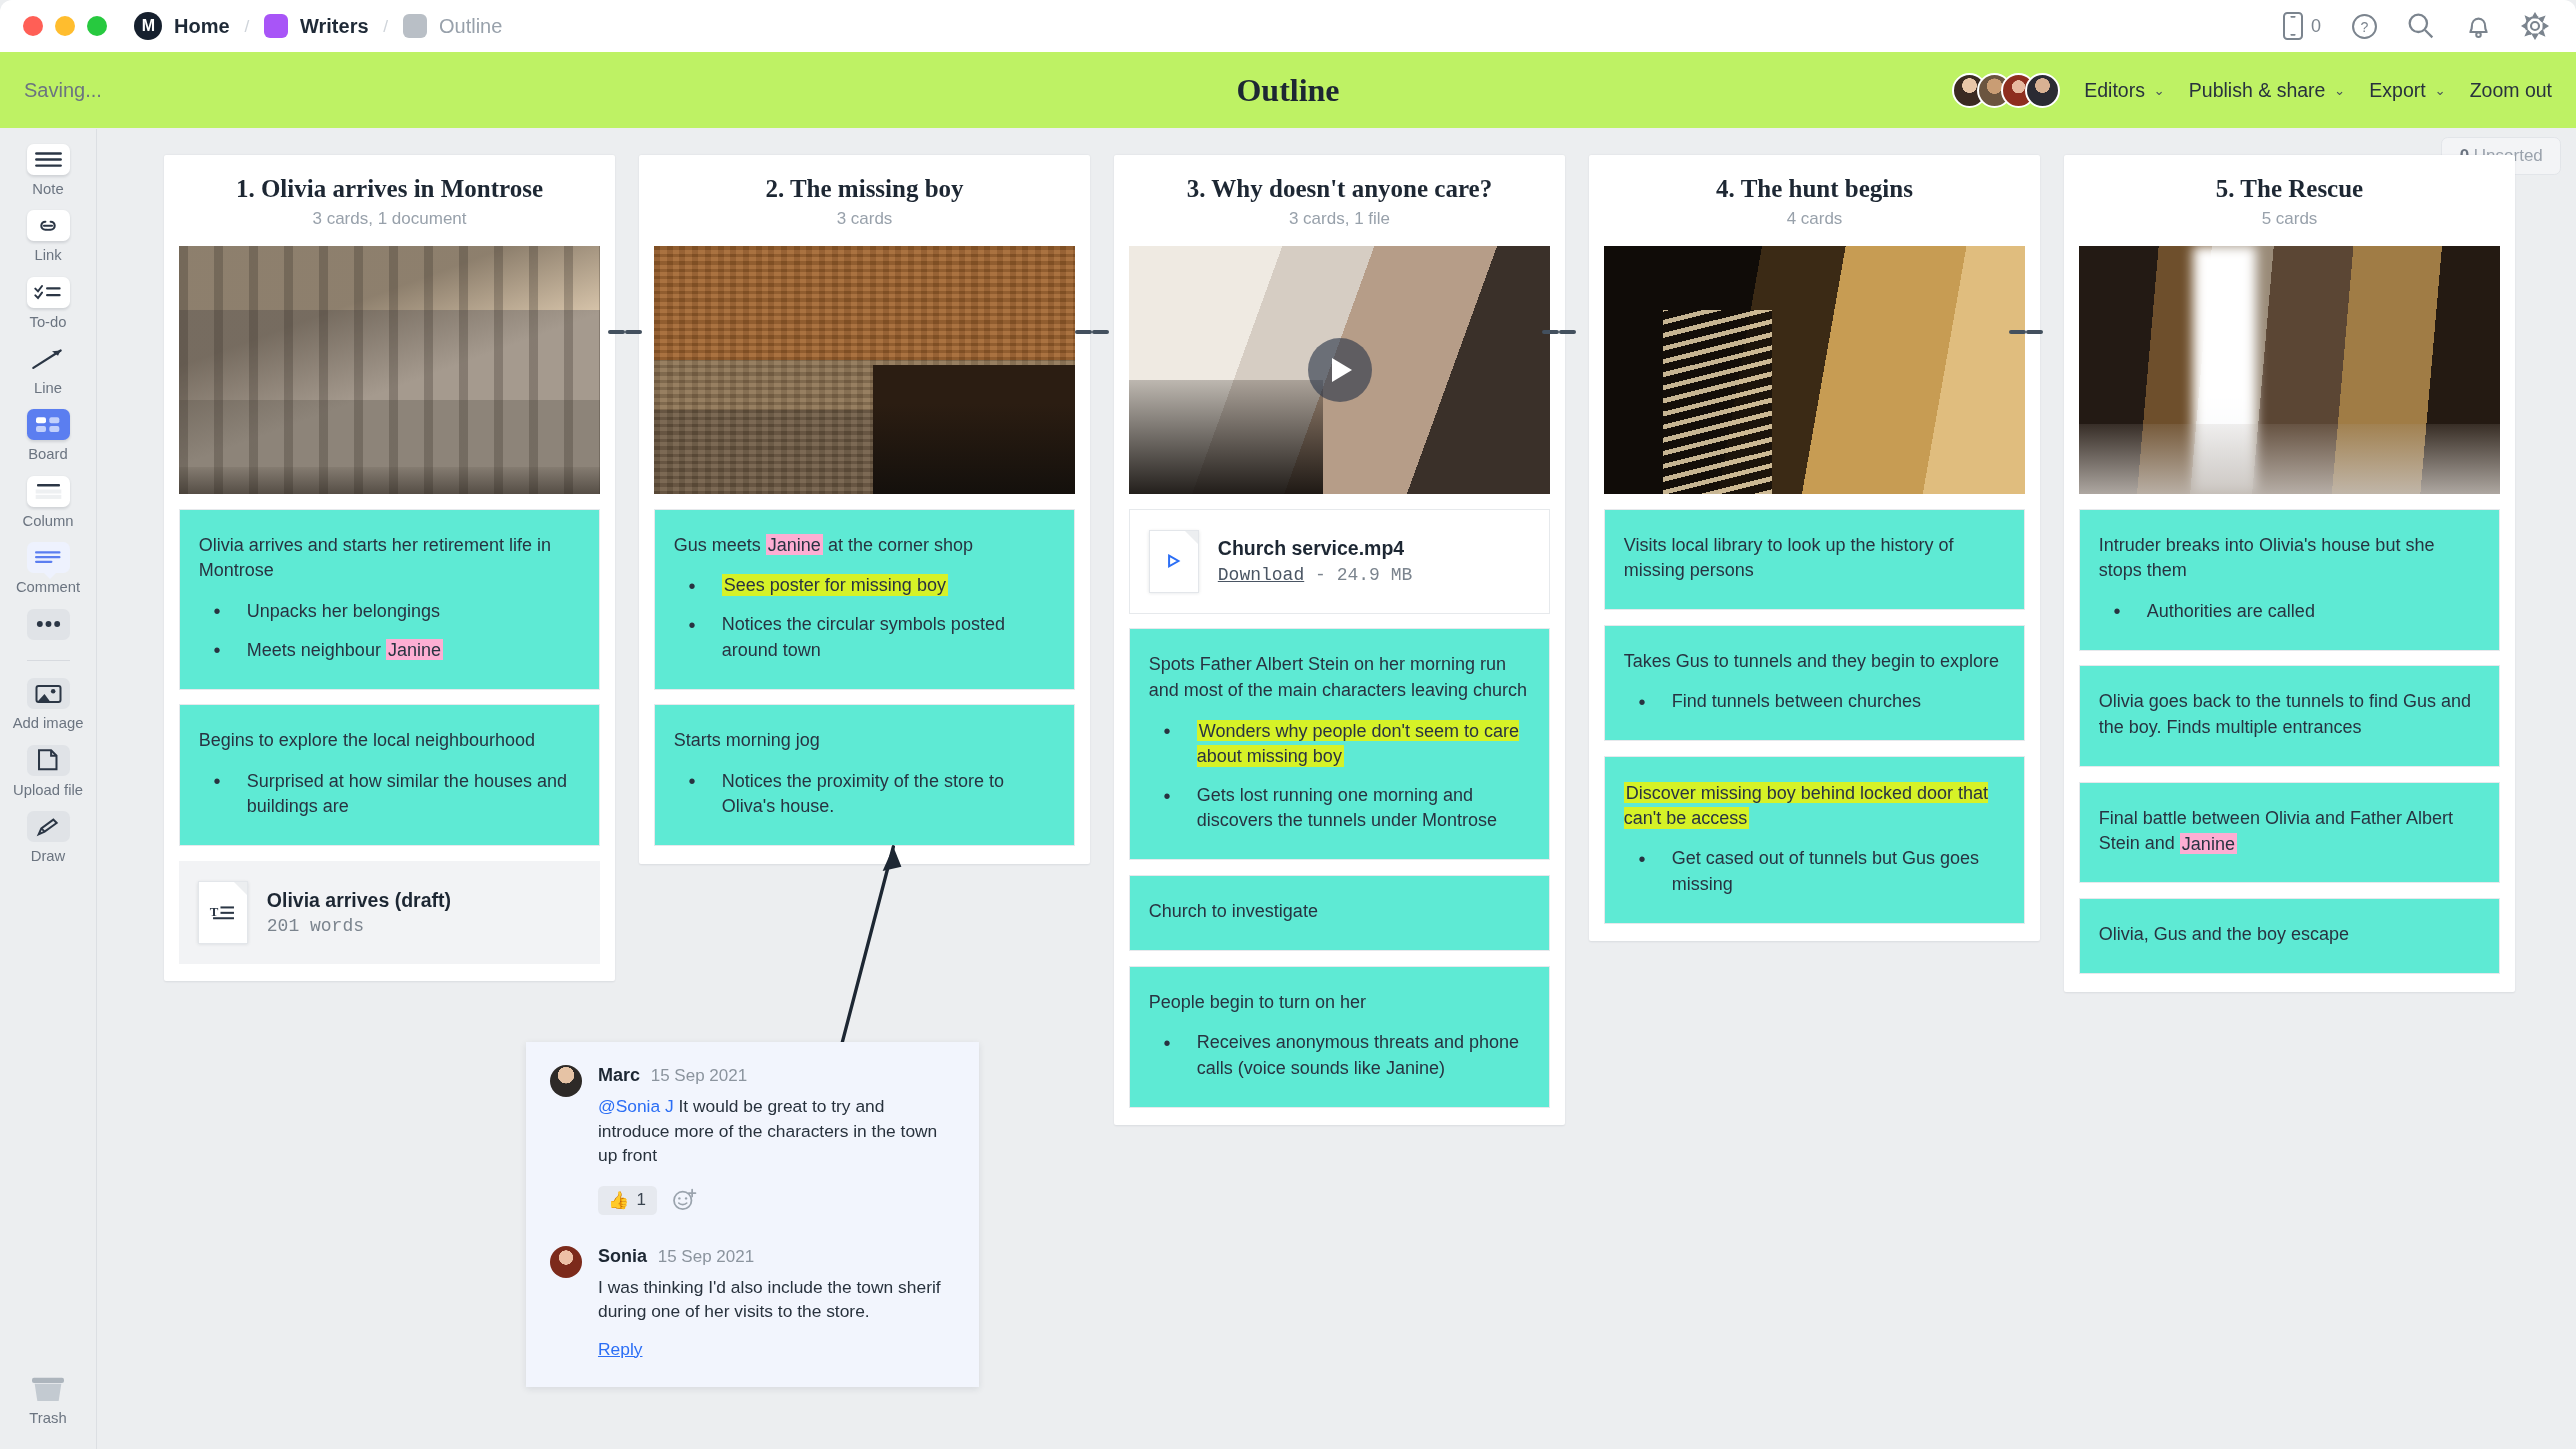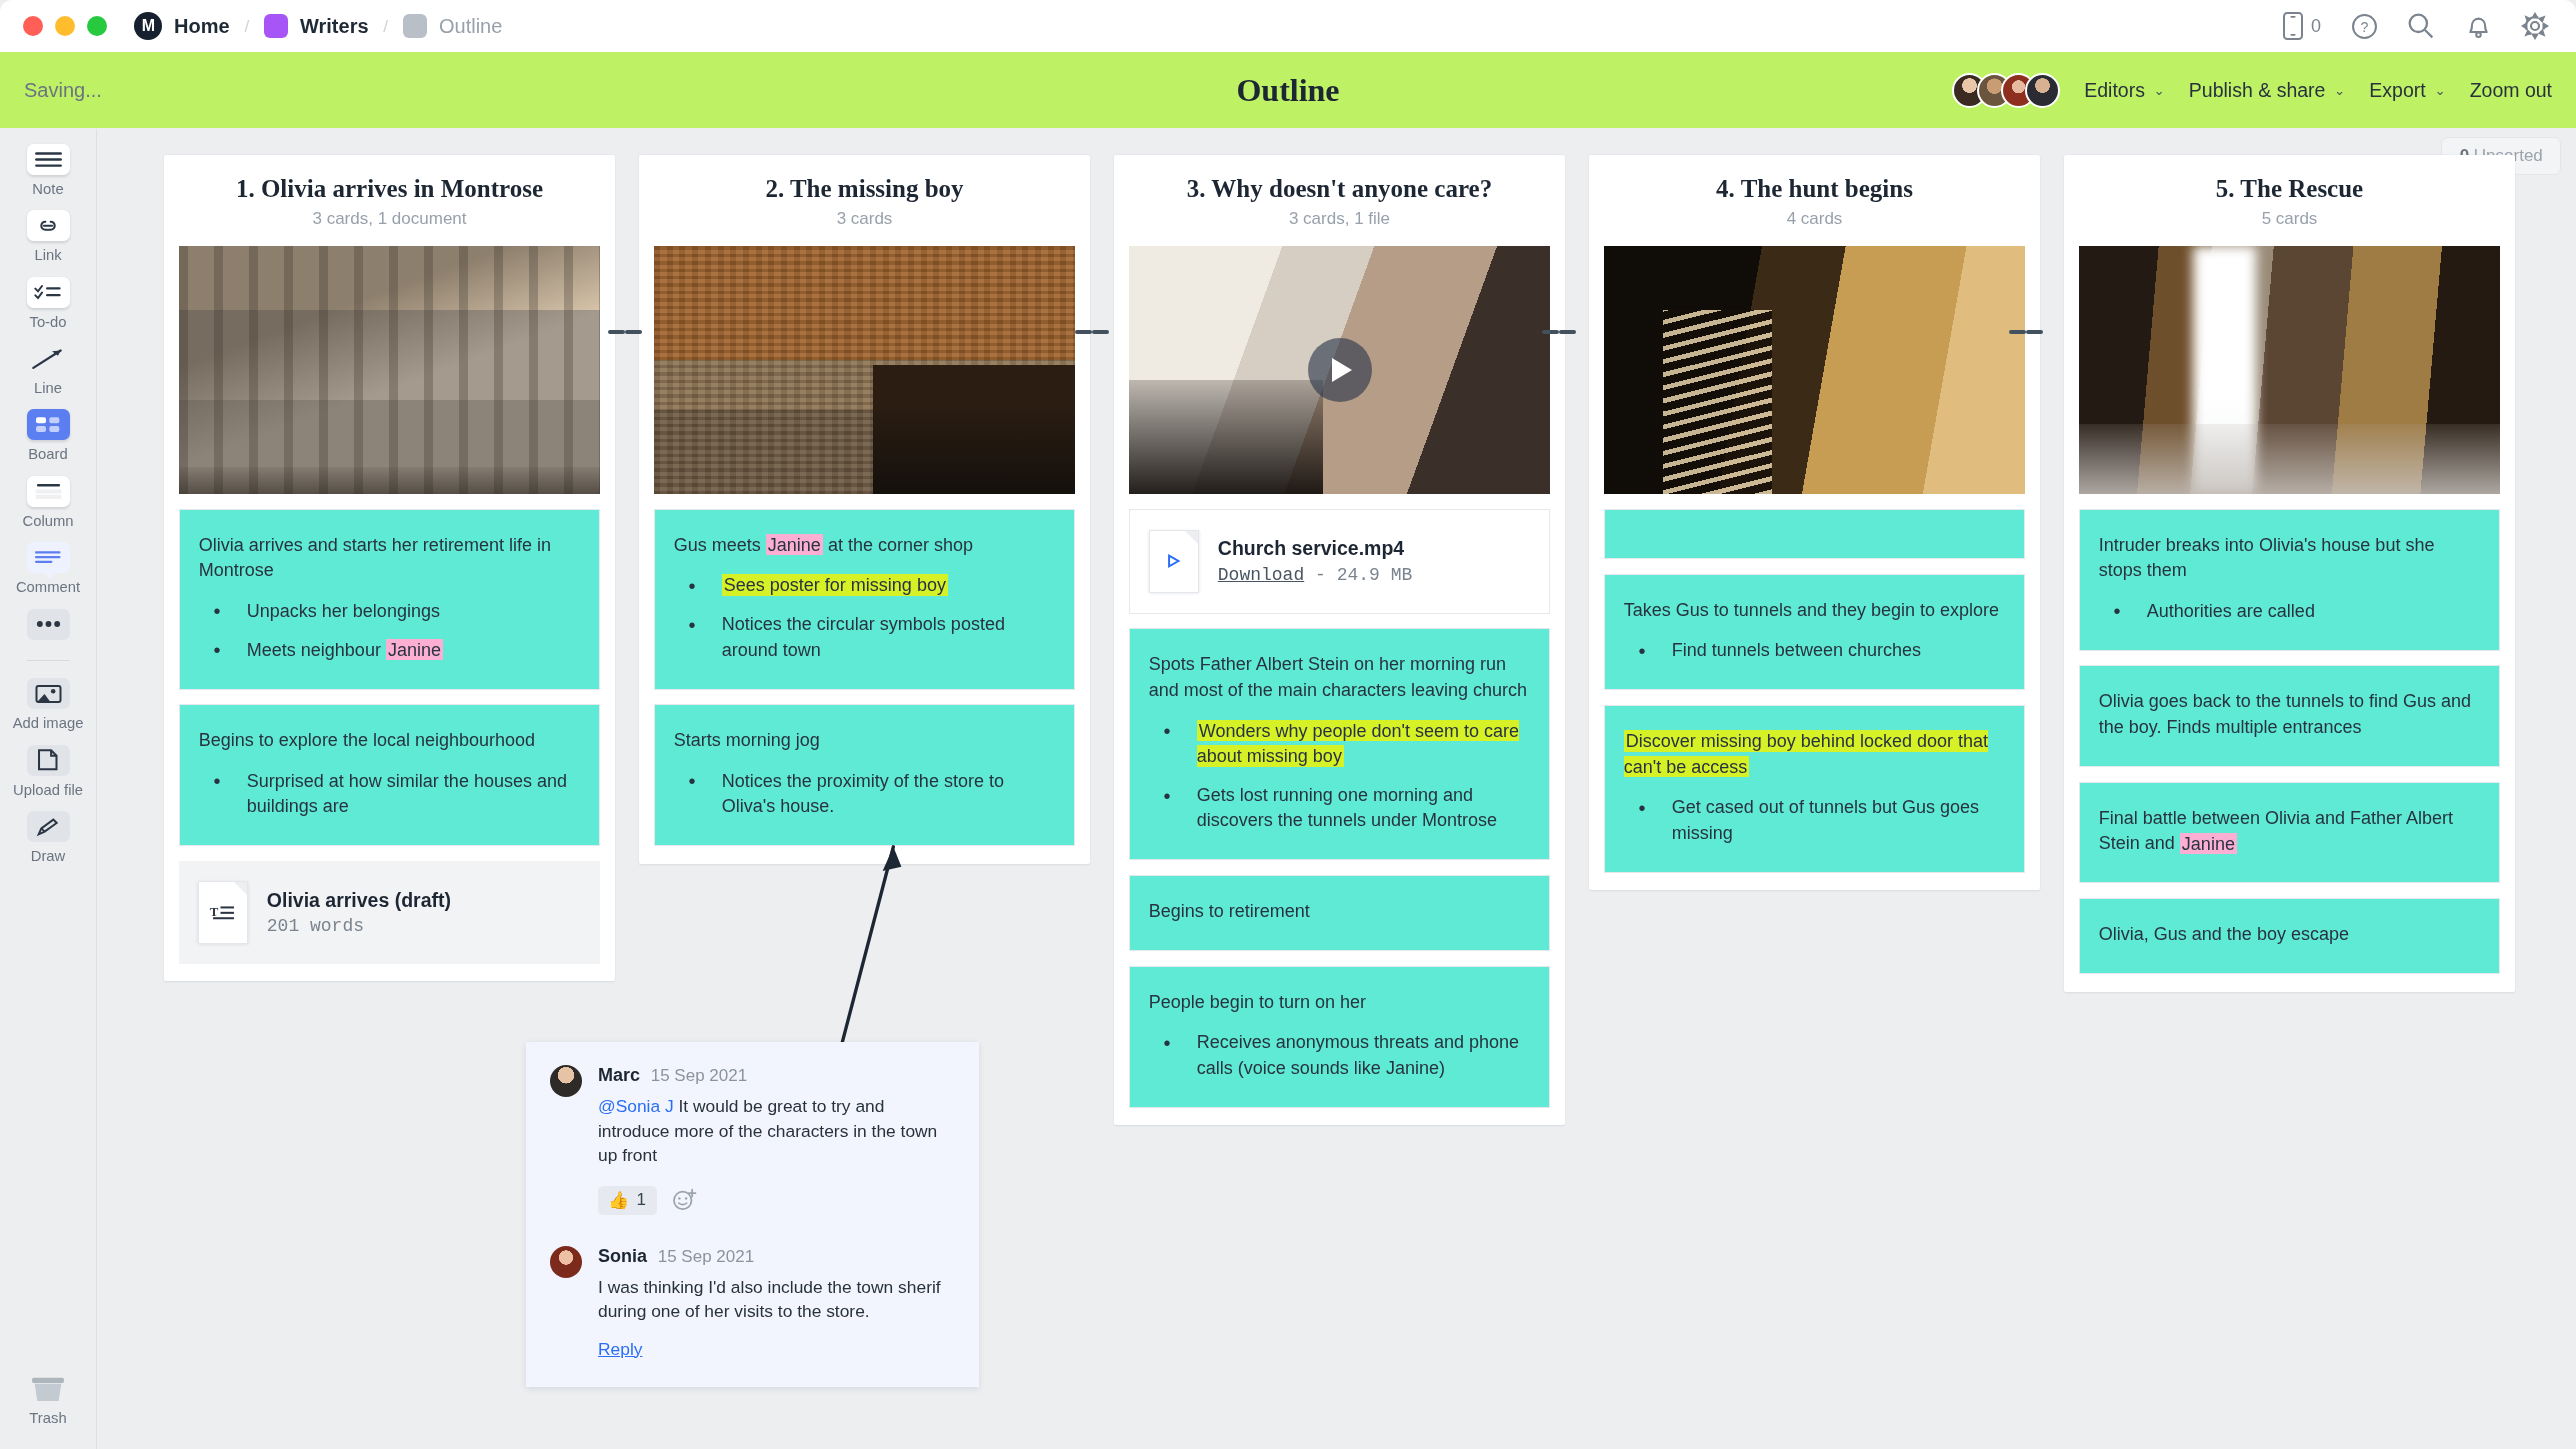--- a/index.html
+++ b/index.html
@@ -560,37 +560,38 @@
 
       <div class="card">
         <p>Spots Father Albert Stein on her morning run and most of the main characters leaving church</p>
         <ul>
           <li><span class="hl-green">Wonders why people don't seem to care about missing boy</span></li>
           <li>Gets lost running one morning and discovers the tunnels under Montrose</li>
         </ul>
       </div>
 
       <div class="card">
-        <p>Begins to retirement</p>
+        <p>Church to investigate</p>
       </div>
 
       <div class="card">
         <p>People begin to turn on her</p>
         <ul>
           <li>Receives anonymous threats and phone calls (voice sounds like Janine)</li>
         </ul>
       </div>
     </div>
 
     <div class="col">
       <div class="col-title">4. The hunt begins</div>
       <div class="col-meta">4 cards</div>
       <div class="thumb t4"></div>
 
       <div class="card">
+        <p>Visits local library to look up the history of missing persons</p>
       </div>
 
       <div class="card">
         <p>Takes Gus to tunnels and they begin to explore</p>
         <ul>
           <li>Find tunnels between churches</li>
         </ul>
       </div>
 
       <div class="card">

